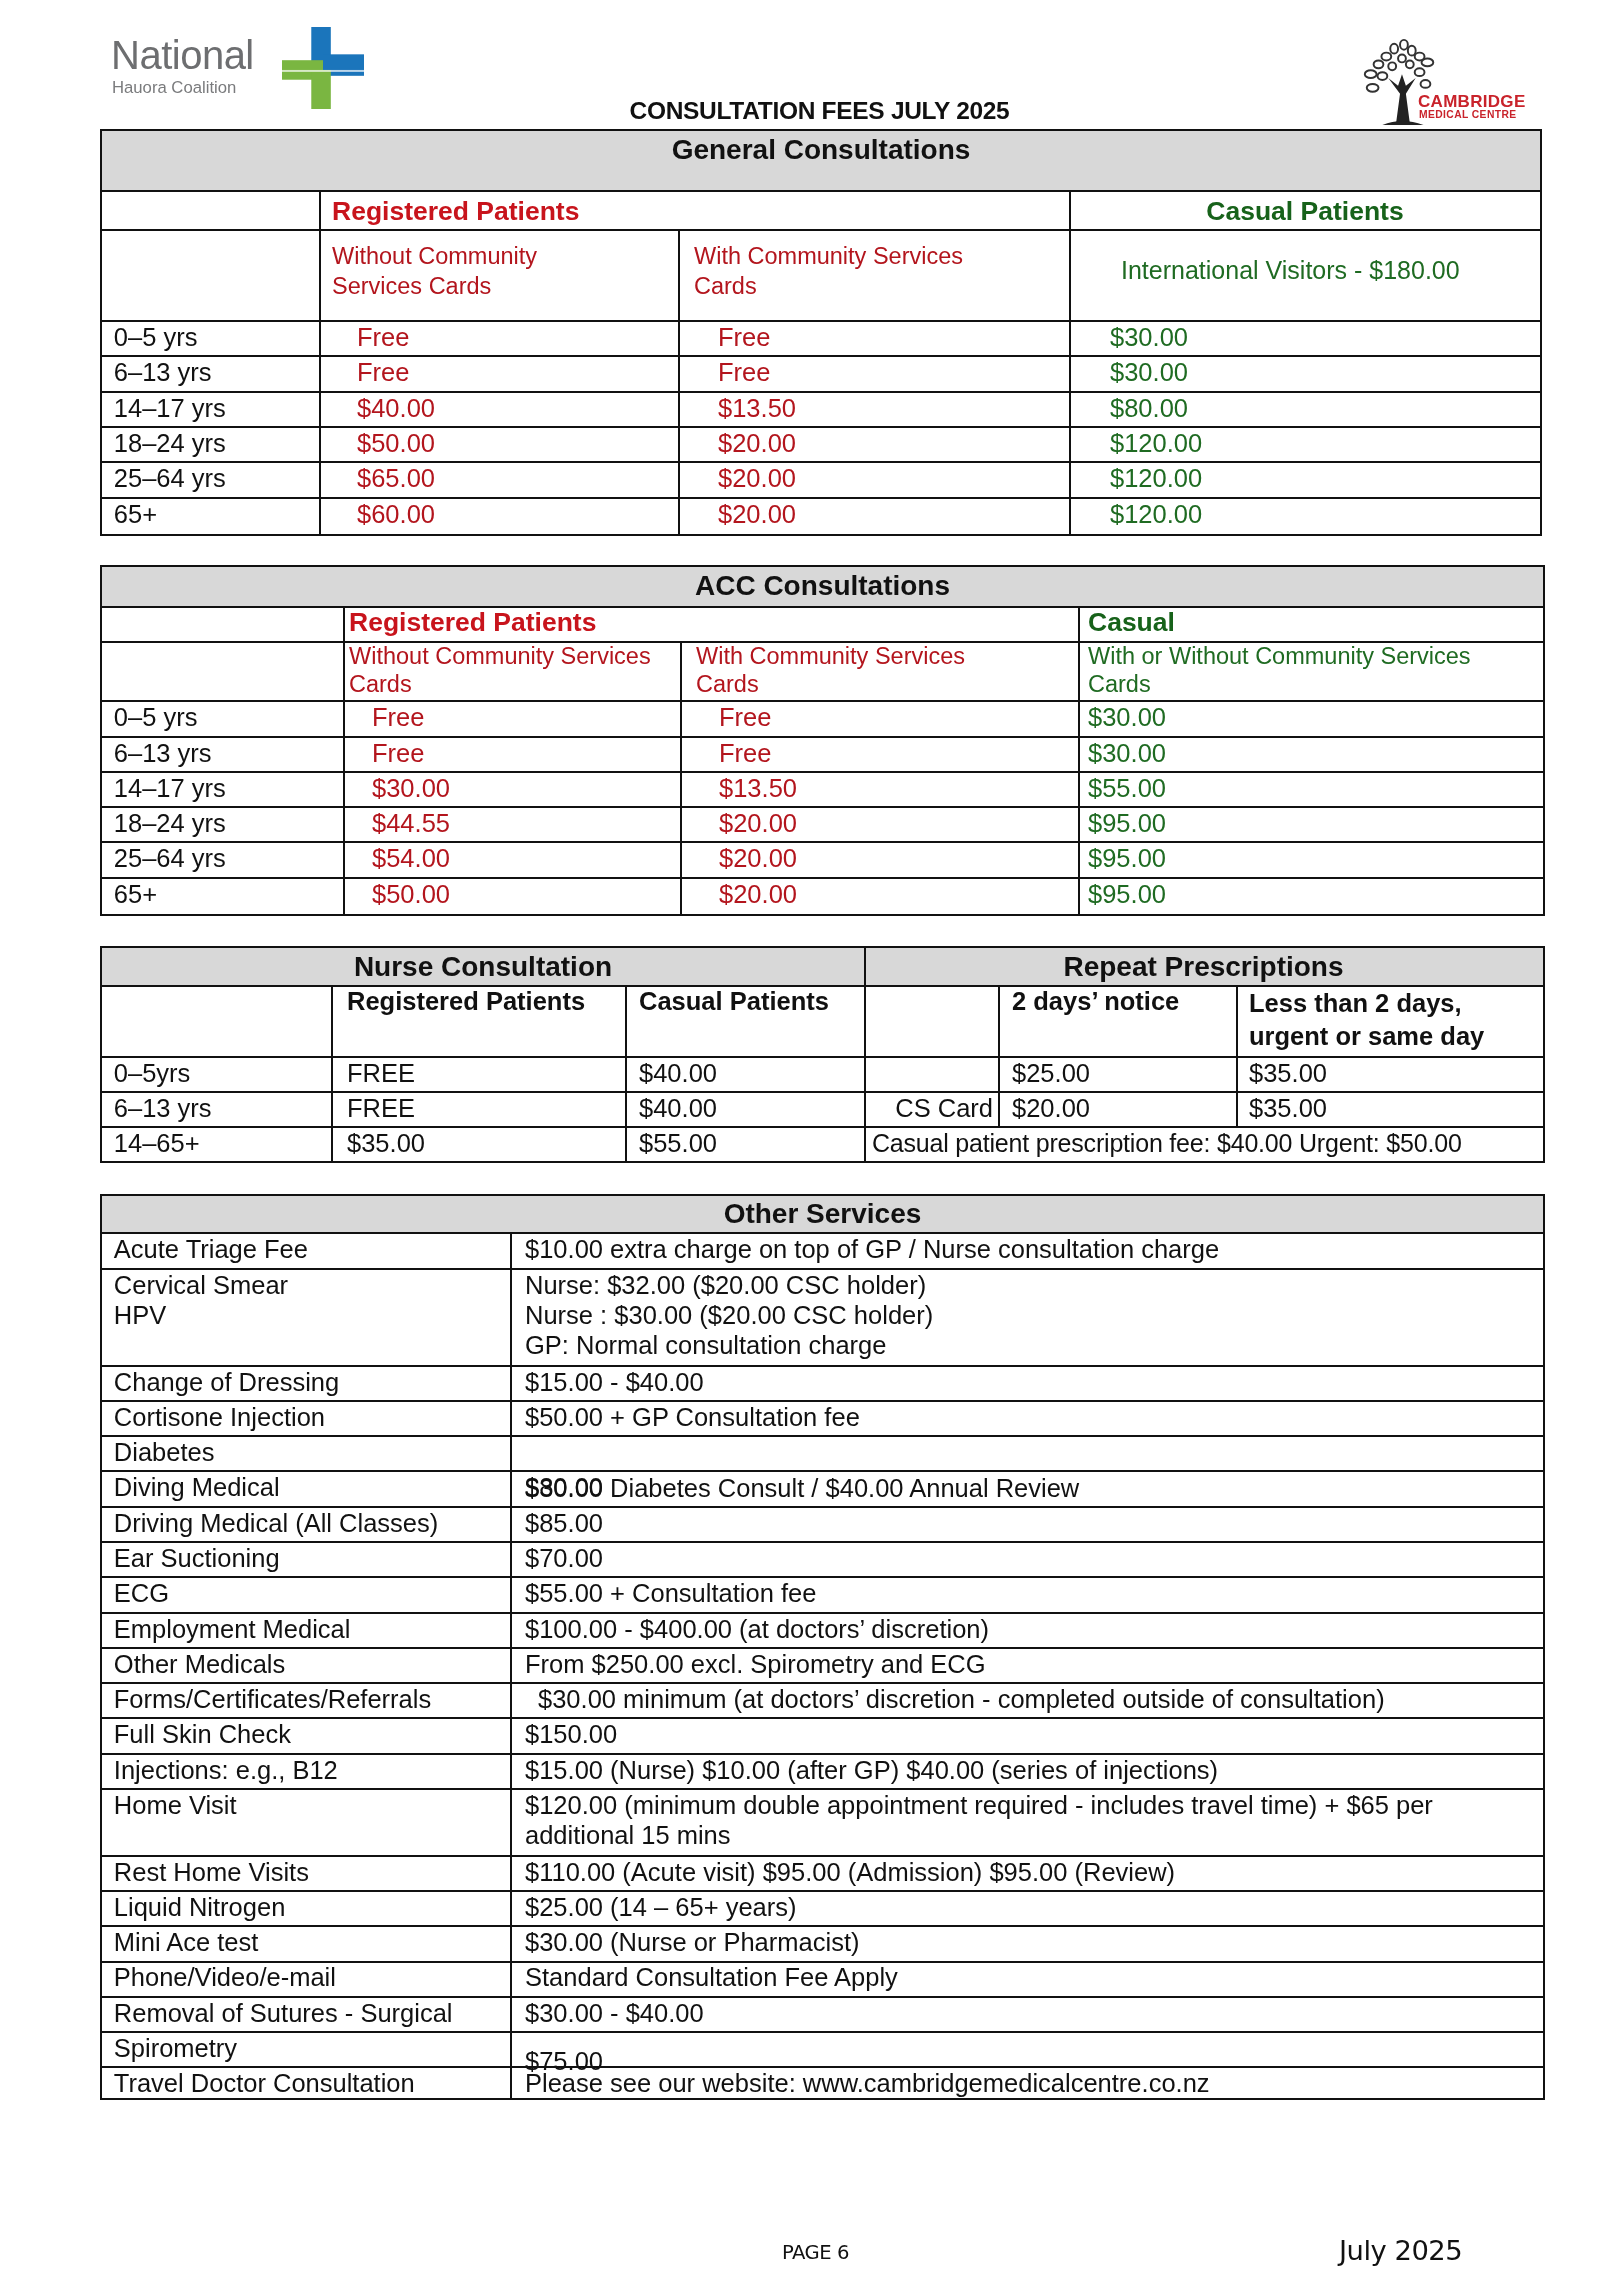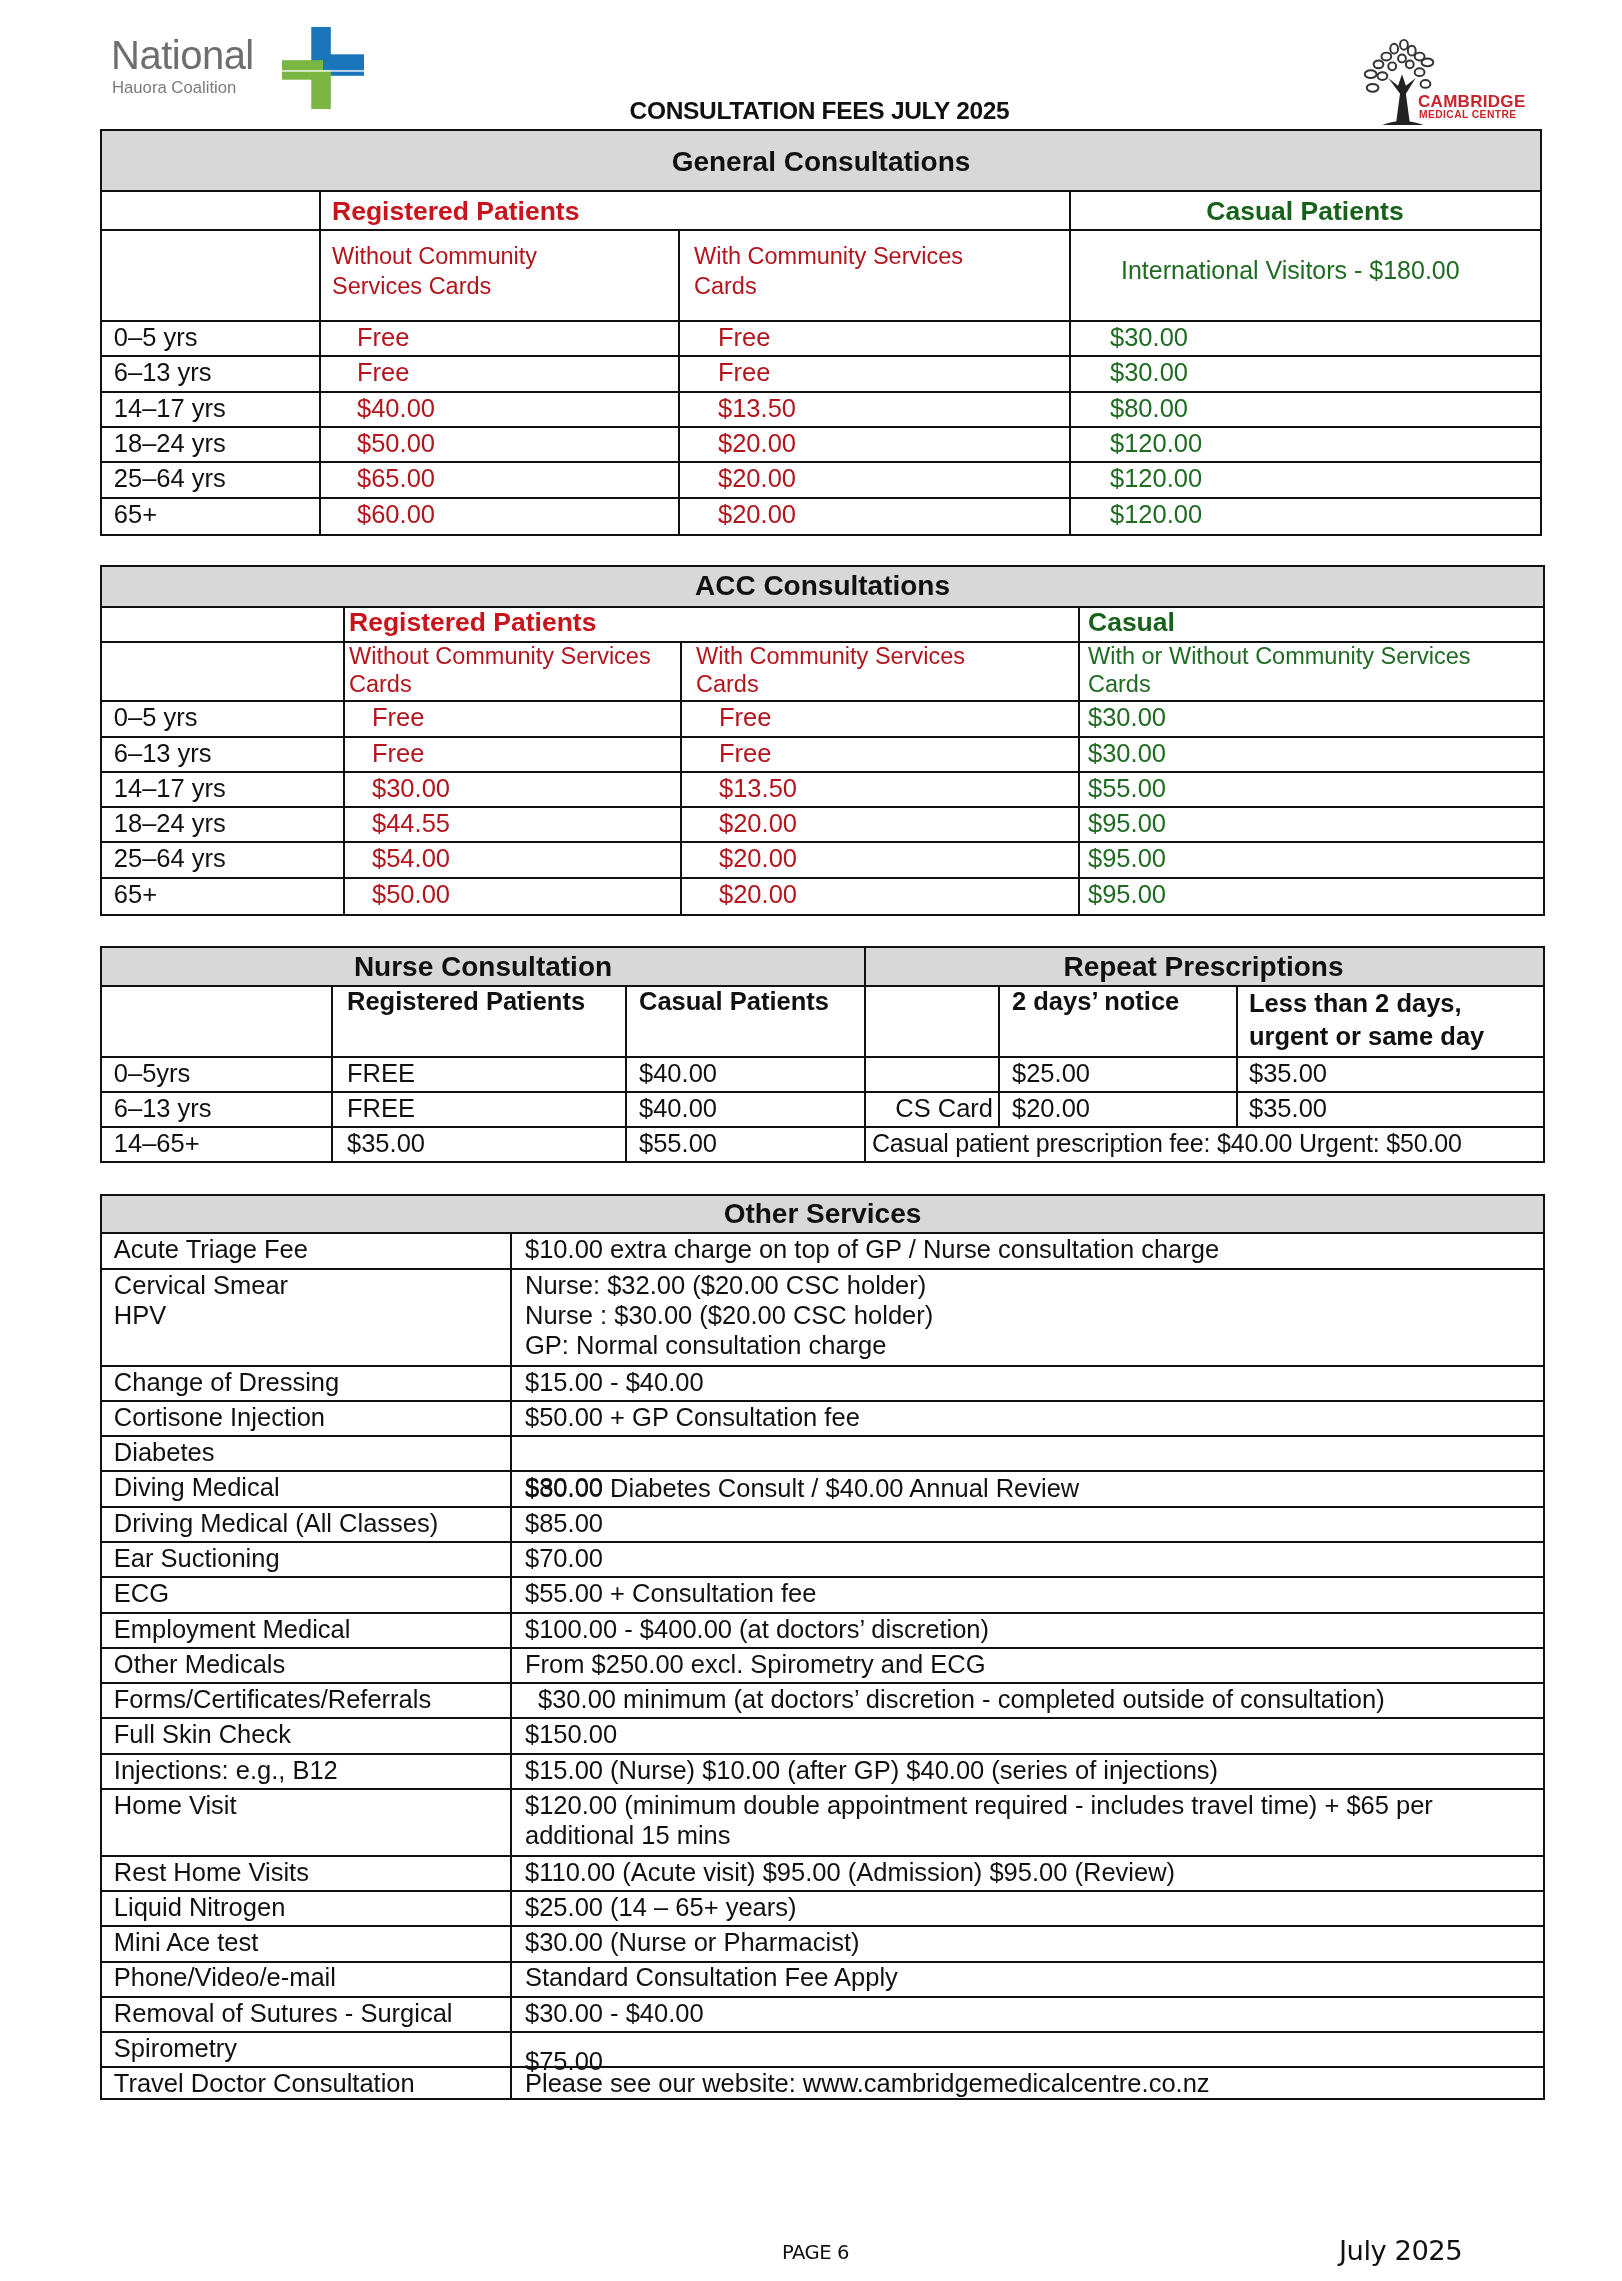--- a/index.html
+++ b/index.html
@@ -65,21 +65,21 @@
   <path d="M44 90 L48 60 L36 44 L46 52 L50 40 L54 52 L64 44 L54 60 L58 90 Z" fill="#222"></path>
   <path d="M30 92 Q50 84 72 92 Z" fill="#222"></path>
 </svg>
 <div class="abs cmc-t1">CAMBRIDGE</div>
 <div class="abs cmc-t2">MEDICAL CENTRE</div>
 
 <div class="abs doc-title">CONSULTATION FEES JULY 2025</div>
 
 <div class="tbl" style="left:100px; top:129px; width:1442px; height:407px;">
   <div class="gray" style="top:0; height:61px;"></div>
-  <div class="sect-title" style="top:15px;">General Consultations</div>
+  <div class="sect-title" style="top:3px;">General Consultations</div>
   <div class="hl" style="left:0; right:0; top:98px;"></div>
   <div class="hl" style="left:0; right:0; top:189px;"></div>
   <div class="hl" style="left:0; right:0; top:224px;"></div>
   <div class="hl" style="left:0; right:0; top:260px;"></div>
   <div class="hl" style="left:0; right:0; top:295px;"></div>
   <div class="hl" style="left:0; right:0; top:330px;"></div>
   <div class="hl" style="left:0; right:0; top:366px;"></div>
   <div class="vl" style="left:217px; top:59px; bottom:0;"></div>
   <div class="vl" style="left:576px; top:98px; bottom:0;"></div>
   <div class="vl" style="left:967px; top:59px; bottom:0;"></div>

